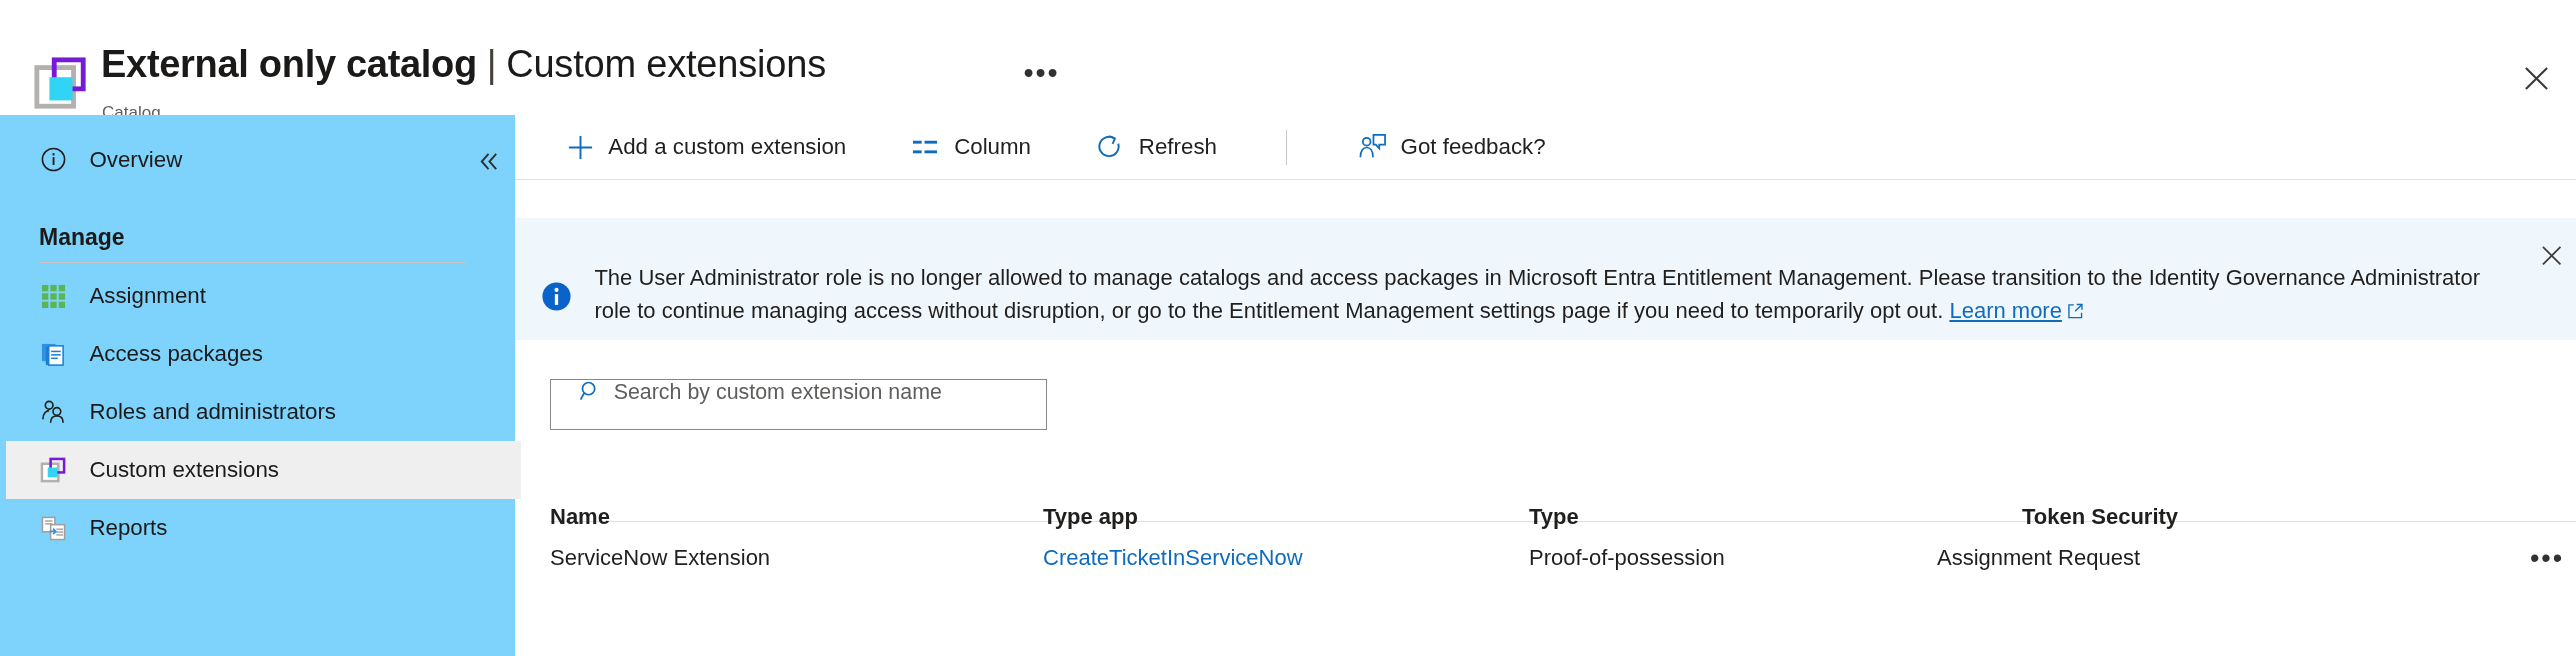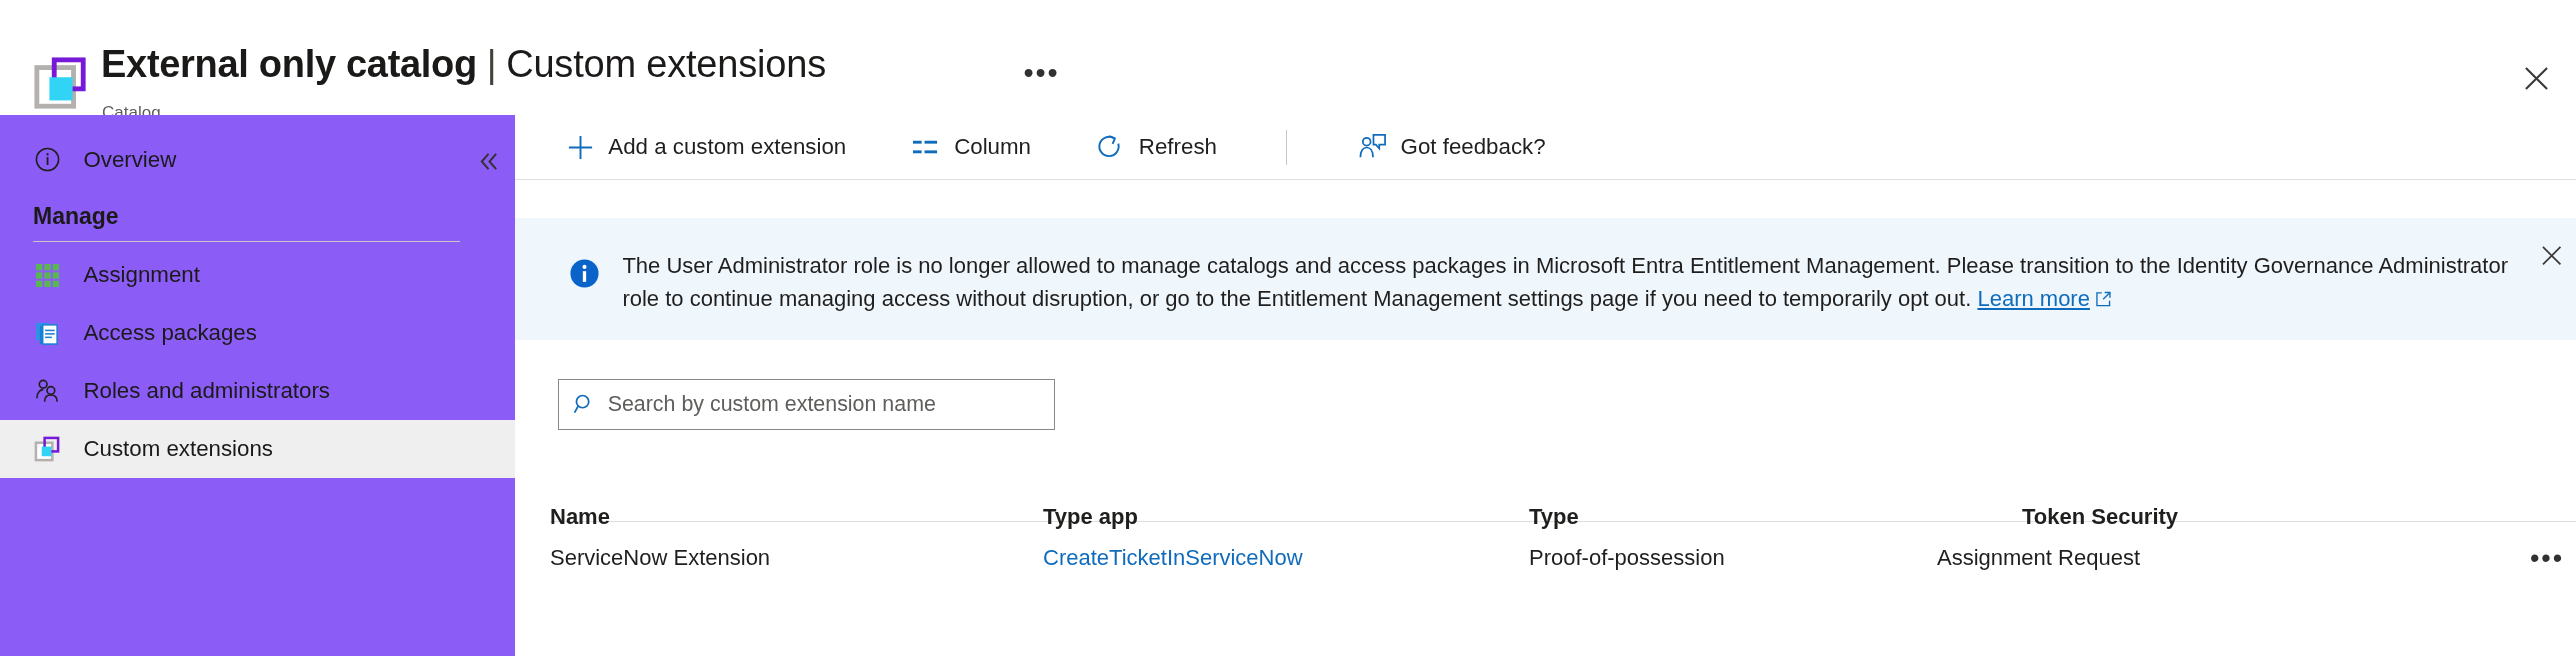--- a/index.html
+++ b/index.html
@@ -28,66 +28,66 @@
     display: flex; align-items: center; justify-content: center;
     font-size: 29px; color: #323130; letter-spacing: 1.9px; line-height: 0.3;
   }
   .subtitle { position: absolute; left: 102px; top: 68px; font-size: 17px; color: #605e5c; }
   .header-close {
     position: absolute; left: 2514px; top: 21.4px; width: 45px; height: 45px;
     display:flex; align-items:center; justify-content:center; cursor: pointer;
   }
 
   
-  .sidebar { position: absolute; left: 0; top: 115px; width: 515px; height: 542px; background:#8b5cf6; }
+  .sidebar { position: absolute; left: 0; top: 115px; width: 515px; height: 542px; background:#7dd3fc;padding-left:6px; }
   .collapse-btn {
     position: absolute; left: 469px; top: 27px; width: 39px; height: 39px;
     display:flex; align-items:center; justify-content:center;
     color:#323130; font-size: 23px; cursor:pointer;
   }
   .nav-item {
     position: relative; display: flex; align-items: center; height: 58px;
     padding-left: 33px; cursor: pointer; width: 515px;
   }
   .nav-item.selected { background: #efefef; }
   .nav-ico { width: 29px; height: 29px; margin-right: 21.4px; flex: 0 0 29px;
              display:flex; align-items:center; justify-content:center; }
   .nav-label { font-size: 22.3px; color: #1b1a19; white-space: nowrap; }
-  .section-head { padding-left: 33px; margin-top: 14px; }
+  .section-head { padding-left: 33px; margin-top: 35px; }
   .section-title { font-size: 23px; font-weight: 700; color: #1b1a19; }
   .section-rule { margin: 11.7px 0 3.9px 33px; width: 427px; height: 1px; background: #c8c6c4; }
 
   
   .main { position: absolute; left: 515px; top: 115px; width: 2061px; height: 542px; }
   .toolbar { position: relative; height: 64px; display: flex; align-items: center; padding-left: 35px; gap: 36px; }
   .tb-btn { display: flex; align-items: center; height: 51px; padding: 0 13.6px; cursor: pointer; white-space: nowrap; }
   .tb-ico { display: flex; align-items: center; justify-content: center; width: 33px; height: 33px; margin-right: 11.7px; }
   .tb-label { font-size: 22.3px; color: #201f1e; }
   .tb-sep { width: 1px; height: 35px; background: #c8c6c4; margin: 0 19.4px; }
   .toolbar-rule { position: absolute; left: 0; top: 64px; width: 2061px; height: 1px; background: #e1dfdd; }
 
   
   .banner {
     position: absolute; left: 0; top: 103px; width: 2061px; height: 122px;
-    background: #eff6fc; display: flex; align-items: flex-start; padding-left: 28px;
+    background: #eff6fc; display: flex; align-items: center;
   }
   .banner-ico { margin: 39px 0 0 25px; flex: 0 0 33px; }
   .banner-text { margin: 31px 0 0 21.4px; font-size: 22px; line-height: 33px; color: #201f1e; max-width: 1894px; }
   .banner-link { color: #0f6cbd; text-decoration: underline; }
   .ext-link-ico { display:inline-block; vertical-align: -1px; margin-left: 4.9px; }
   .banner-close {
     position: absolute; left: 2020px; top: 21.4px; width: 33px; height: 33px;
     display:flex; align-items:center; justify-content:center; cursor:pointer;
   }
 
   
   .search-wrap { position: absolute; left: 35px; top: 264px; }
   .search-box {
     width: 497px; height: 51px; border: 1px solid #8a8886; background: #fff;
-    display: flex; align-items: center; padding-left: 12px; margin-left: 8px;
+    display: flex; align-items: flex-start; padding-left: 26px;
   }
   .search-ico { flex: 0 0 27px; display:flex; align-items:center; justify-content:center; margin-right: 9.7px; }
   .search-input {
     border: none; outline: none; font-size: 21.4px; color: #201f1e;
     font-family: "Liberation Sans", sans-serif; width: 418px; background: transparent;
   }
   .search-input::placeholder { color: #605e5c; }
 
   
   .table { position: absolute; left: 35px; top: 350px; width: 2026px; }
@@ -214,20 +214,39 @@
       <span class="nav-ico">
         <svg width="27" height="27" viewBox="0 0 28 28">
           <rect x="2" y="7" width="17" height="18" fill="#ffffff" stroke="#b3b0ad" stroke-width="2.6"></rect>
           <rect x="11" y="2" width="14" height="14" fill="none" stroke="#7719d8" stroke-width="2.6"></rect>
           <rect x="8" y="11" width="10" height="10" fill="#32d4f5"></rect>
         </svg>
       </span>
       <span class="nav-label">Custom extensions</span>
     </div>
 
+    <div class="nav-item">
+      <span class="nav-ico">
+        <svg width="25" height="25" viewBox="0 0 26 26">
+          <rect x="1.5" y="1.5" width="13" height="15" fill="#ffffff" stroke="#a19f9d" stroke-width="1.6"></rect>
+          <g fill="#a19f9d">
+              <rect x="4" y="4.5" width="8" height="1.4"></rect>
+              <rect x="4" y="7.5" width="8" height="1.4"></rect>
+            </g>
+          <rect x="10" y="9" width="14.5" height="15.5" fill="#ffffff" stroke="#a19f9d" stroke-width="1.6"></rect>
+          <g fill="#a19f9d">
+              <rect x="16" y="13" width="7" height="1.4"></rect>
+              <rect x="16" y="16" width="7" height="1.4"></rect>
+              <rect x="16" y="19" width="7" height="1.4"></rect>
+            </g>
+          <path d="M9 16 H15 M12.6 13.2 L15.4 16 L12.6 18.8" stroke="#2f91e8" stroke-width="1.8" fill="none"></path>
+        </svg>
+      </span>
+      <span class="nav-label">Reports</span>
+    </div>
   </div>
 
   <div class="main">
 
     <div class="toolbar">
 
       <div class="tb-btn">
         <span class="tb-ico">
           <svg width="29" height="29" viewBox="0 0 30 30">
             <path d="M15 3 V27 M3 15 H27" stroke="#0f6cbd" stroke-width="2" fill="none"></path>

